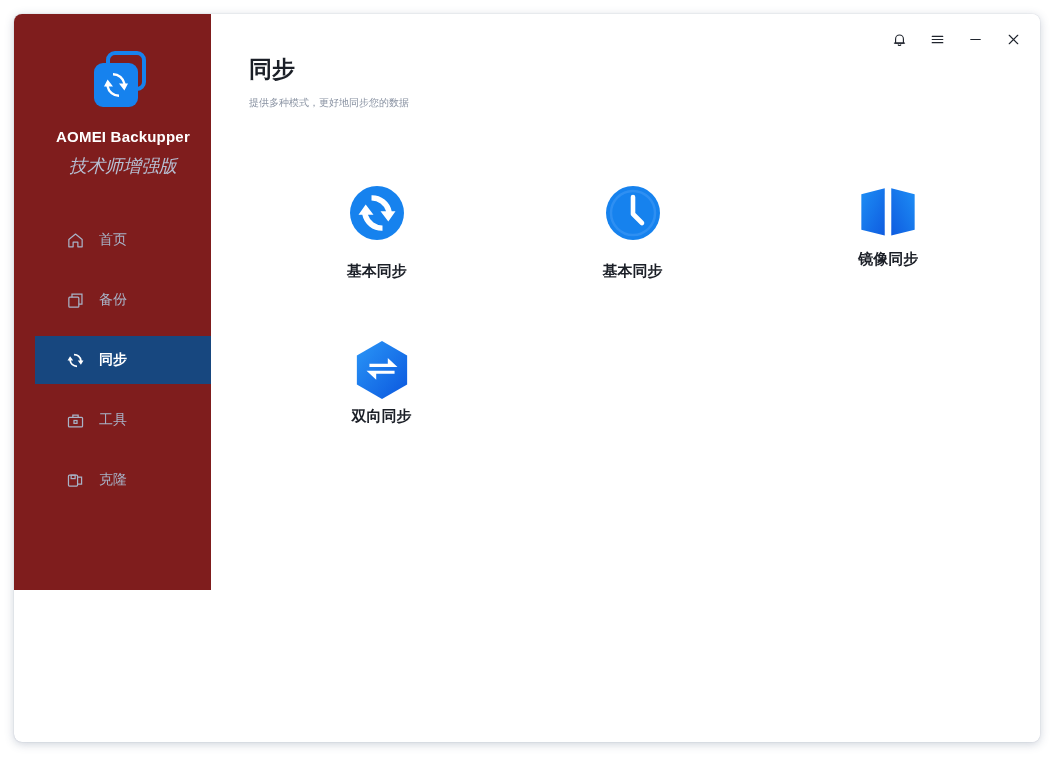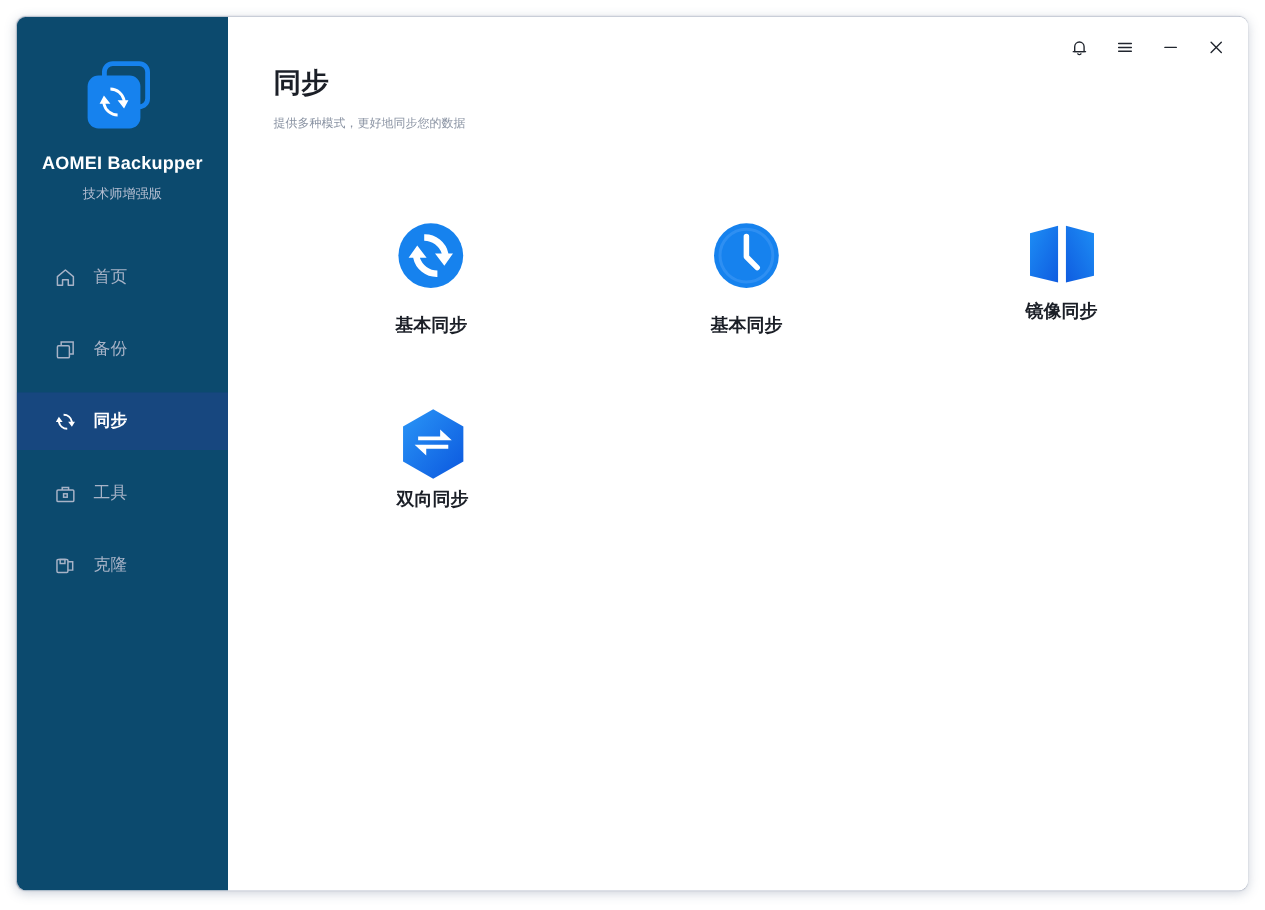--- a/index.html
+++ b/index.html
@@ -21,24 +21,25 @@
     border-radius: 8px;
     background: #ffffff;
     box-shadow: 0 2px 10px rgba(70, 85, 120, 0.28), 0 0 1px rgba(70,85,120,0.4);
     display: flex;
     overflow: hidden;
   }
 
   
   #sidebar {
     width: 176px;
-    height: 728px;
-    background: #0c4a6e;
+    height: 576px;
+    background: #7f1d1d;
     flex: 0 0 176px;
     position: relative;
+    padding-left: 21px;
   }
 
   #brand {
     padding-top: 34px;
     text-align: center;
   }
 
   #brand-logo {
     width: 66px;
     height: 66px;
@@ -69,21 +70,22 @@
   #brand-name {
     margin-top: 14px;
     color: #ffffff;
     font-size: 15px;
     font-weight: bold;
     letter-spacing: .2px;
   }
   #brand-edition {
     margin-top: 9px;
     color: #B6BFD2;
-    font-size: 11px;
+    font-size: 18px;
+    font-style: italic;
   }
 
   #nav {
     margin-top: 38px;
   }
   .nav-item {
     height: 48px;
     display: flex;
     align-items: center;
     padding-left: 30px;

